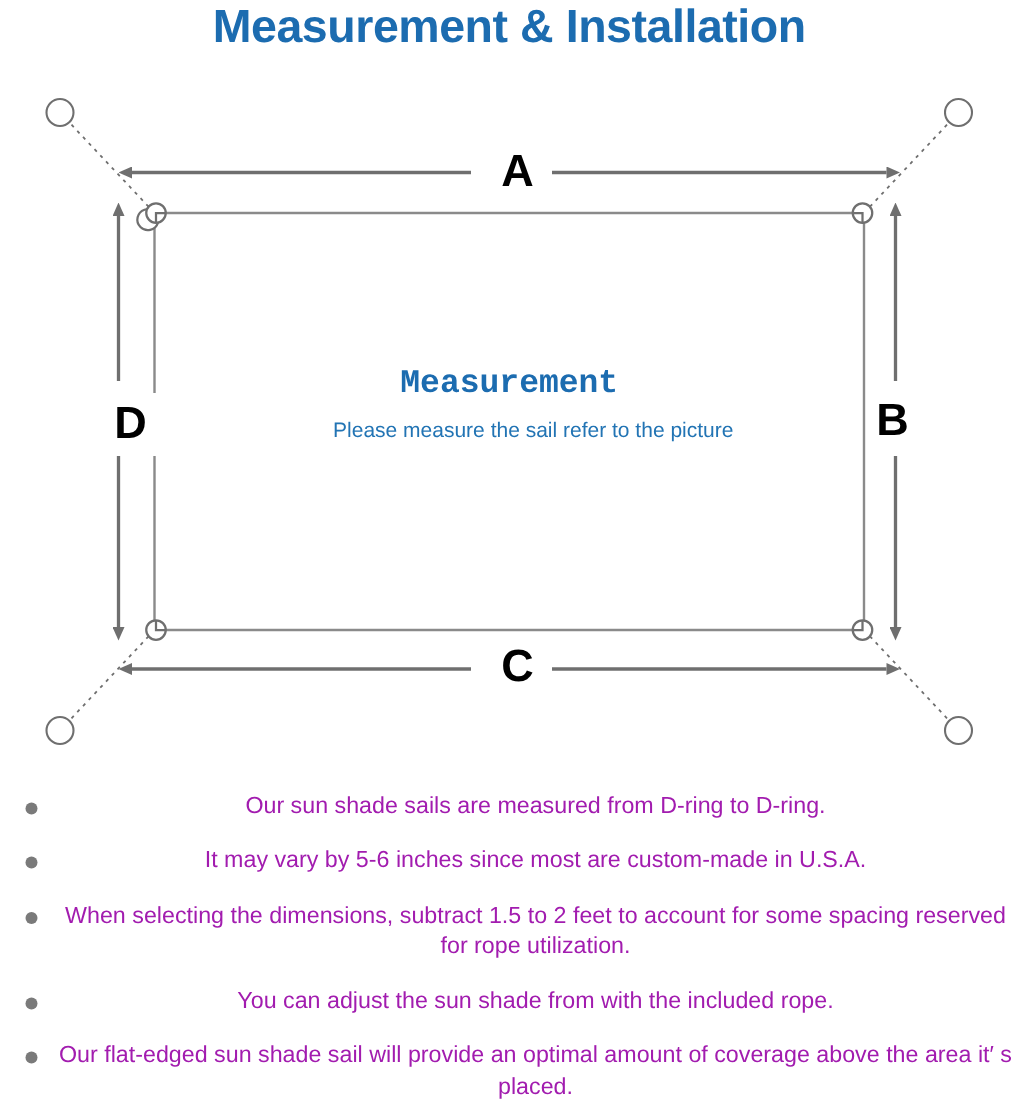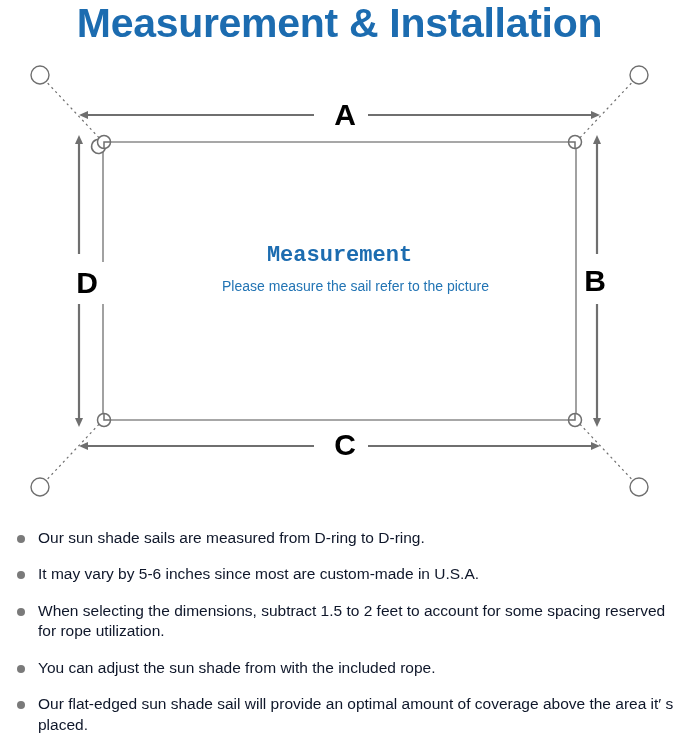--- a/index.html
+++ b/index.html
@@ -18,21 +18,21 @@
 
   
   #page-title {
     position: absolute;
     top: 0px;
     left: 0;
     width: 679px;
     text-align: center;
     font-family: "Liberation Sans", sans-serif;
     font-weight: bold;
-    font-size: 41px;
+    font-size: 31px;
     letter-spacing: -0.3px;
     color: #1c6cb0;
     white-space: nowrap;
   }
 
   
   #diagram {
     position: absolute;
     top: 46px;
     left: 0;
@@ -90,21 +90,22 @@
     top: 528px;
     width: 666px;
   }
   .note-item {
     position: relative;
     padding-left: 28px;
     margin-bottom: 16px;
     font-family: "Liberation Sans", sans-serif;
     font-size: 15.5px;
     line-height: 1.32;
-    color: #0f172a;
+    color: #a21caf;
+    text-align: center;
   }
   .note-item:last-child { margin-bottom: 0; }
   .note-bullet {
     position: absolute;
     left: 7px;
     top: 7px;
     width: 8px;
     height: 8px;
     border-radius: 50%;
     background: #7a7a7a;

